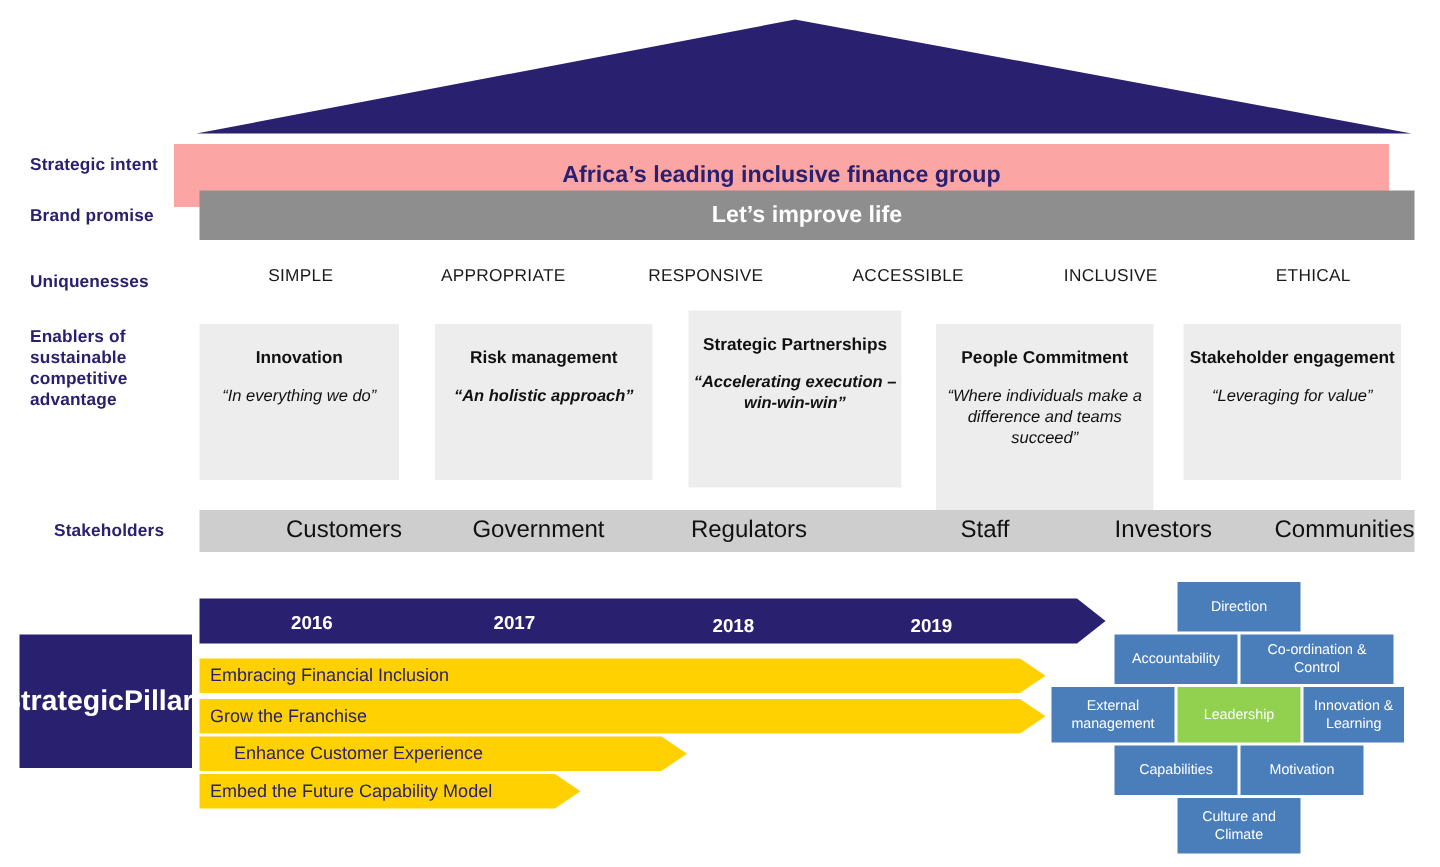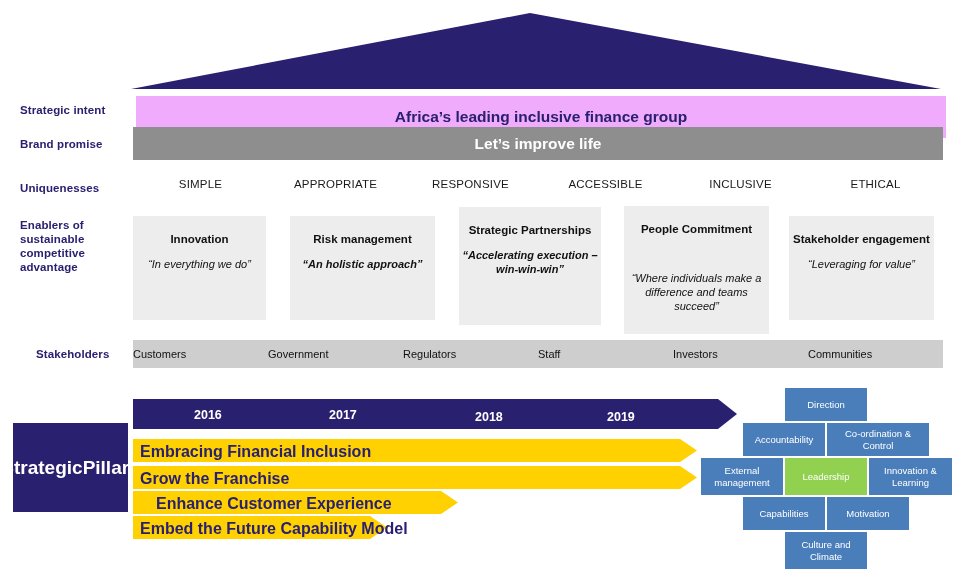--- a/index.html
+++ b/index.html
@@ -25,22 +25,22 @@
   #roof { position: absolute; left: 0; top: 0; width: 960px; height: 95px; }
 
   
   .bar {
     position: absolute;
     display: flex;
     align-items: center;
     justify-content: center;
   }
   #intent-bar {
-    left: 136px; top: 96px; width: 810px; height: 42px;
-    background: #f0abfc;
+    left: 116px; top: 96px; width: 810px; height: 42px;
+    background: #fca5a5;
   }
   #intent-text {
     color: #2A2070; font-weight: bold; font-size: 15.5px;
   }
   #promise-bar {
     left: 133px; top: 127px; width: 810px; height: 33px;
     background: #8E8E8E;
   }
   #promise-text {
     color: #FFFFFF; font-weight: bold; font-size: 15.5px;
@@ -80,42 +80,42 @@
     text-align: center; line-height: 14px;
   }
   .enabler-quote.bold { font-weight: bold; }
 
   
   #stake-bar {
     position: absolute; left: 133px; top: 340px; width: 810px; height: 28px;
     background: #CECECE; display: flex; align-items: center;
   }
   .stake-cell {
-    flex: 1 1 0; text-align: left; font-size: 11px; color: #111;
+    flex: 1 1 0; text-align: right; font-size: 16px; color: #111;
   }
 
   
   #pillars-box {
     position: absolute; left: 13px; top: 423px; width: 115px; height: 89px;
     background: #2A2070;
     display: flex; flex-direction: row;
     align-items: center; justify-content: center;
   }
   #pillars-box span {
     color: #FFFFFF; font-weight: bold; font-size: 19px; line-height: 23px;
     text-align: center;
   }
 
   
   #flow { position: absolute; left: 0; top: 0; width: 960px; height: 578px; }
   .yr-label {
     position: absolute; color: #FFFFFF; font-weight: bold; font-size: 12.5px;
   }
   .arrow-label {
-    position: absolute; color: #2A2070; font-weight: bold; font-size: 16px;
+    position: absolute; color: #2A2070; font-weight: normal; font-size: 12px;
     white-space: nowrap;
   }
 
   
   .lead-box {
     position: absolute;
     background: #4A7EBB;
     color: #FFFFFF;
     font-size: 9.5px;
     line-height: 11.5px;
@@ -171,21 +171,21 @@
     <div class="enabler" style="left:290px; top:216px; width:145px; height:104px;">
       <div class="enabler-title">Risk management</div>
       <div class="enabler-quote bold">“An holistic approach”</div>
     </div>
 
     <div class="enabler" style="left:459px; top:207px; width:142px; height:118px;">
       <div class="enabler-title">Strategic Partnerships</div>
       <div class="enabler-quote bold">“Accelerating execution – win-win-win”</div>
     </div>
 
-    <div class="enabler" style="left:624px; top:206px; width:145px; height:128px;gap:24px;">
+    <div class="enabler" style="left:624px; top:216px; width:145px; height:128px;">
       <div class="enabler-title">People Commitment</div>
       <div class="enabler-quote">“Where individuals make a difference and teams succeed”</div>
     </div>
 
     <div class="enabler" style="left:789px; top:216px; width:145px; height:104px;">
       <div class="enabler-title">Stakeholder engagement</div>
       <div class="enabler-quote">“Leveraging for value”</div>
     </div>
 
   </div>
@@ -224,20 +224,20 @@
   <div class="arrow-label" style="left:156px; top:495px;">Enhance Customer Experience</div>
   <div class="arrow-label" style="left:140px; top:520px;">Embed the Future Capability Model</div>
 
   <div class="lead-box" style="left:785px; top:388px; width:82px; height:33px;">Direction</div>
 
   <div class="lead-box" style="left:743px; top:423px; width:82px; height:33px;">Accountability</div>
   <div class="lead-box" style="left:827px; top:423px; width:102px; height:33px;">Co-ordination &amp; Control</div>
 
   <div class="lead-box" style="left:701px; top:458px; width:82px; height:37px;">External management</div>
   <div class="lead-box center" style="left:785px; top:458px; width:82px; height:37px;">Leadership</div>
-  <div class="lead-box" style="left:869px; top:458px; width:83px; height:37px;">Innovation &amp; Learning</div>
+  <div class="lead-box" style="left:869px; top:458px; width:67px; height:37px;">Innovation &amp; Learning</div>
 
   <div class="lead-box" style="left:743px; top:497px; width:82px; height:33px;">Capabilities</div>
   <div class="lead-box" style="left:827px; top:497px; width:82px; height:33px;">Motivation</div>
 
   <div class="lead-box" style="left:785px; top:532px; width:82px; height:37px;">Culture and Climate</div>
 
 </div>
 
 </body></html>

